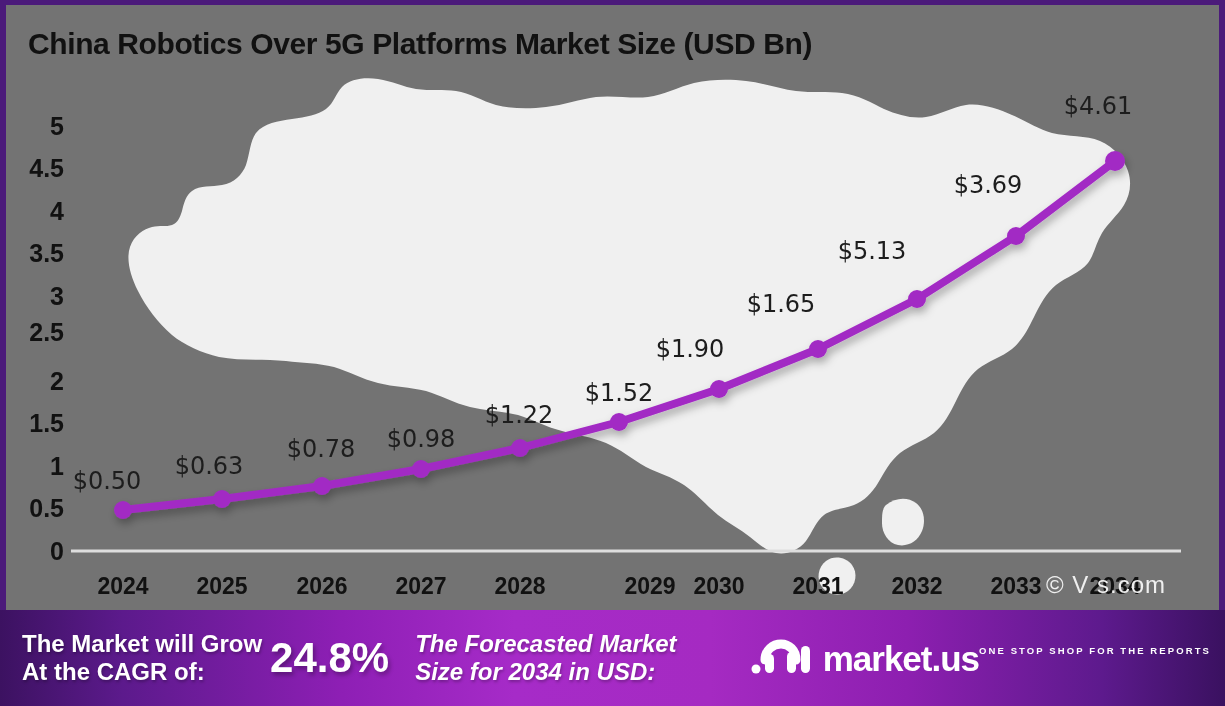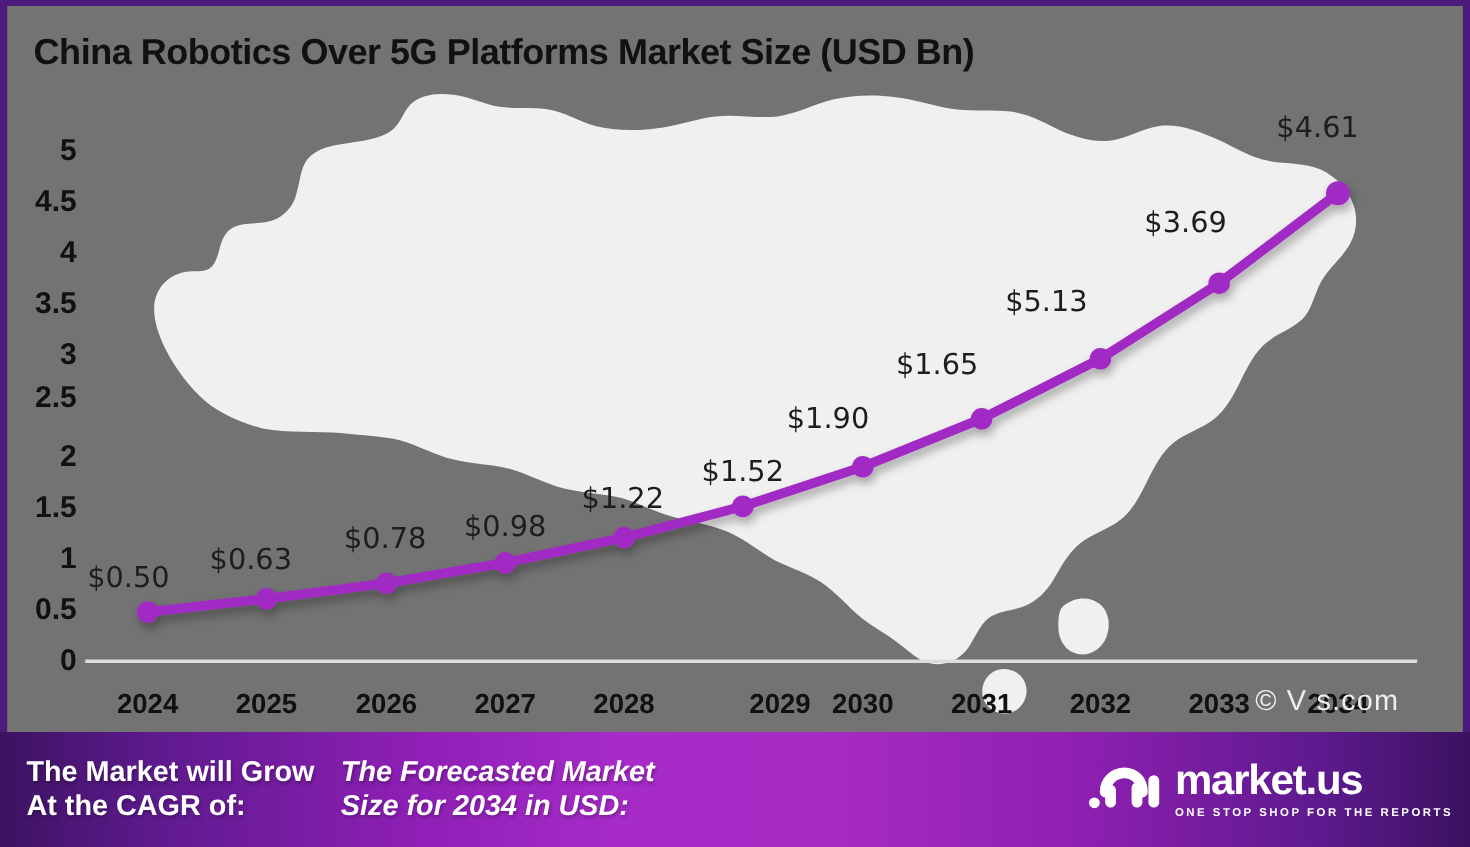--- a/index.html
+++ b/index.html
@@ -140,32 +140,32 @@
     text-shadow: 1px 2px 3px rgba(0,0,0,0.28);
     white-space: nowrap;
   }
   .bn-value {
     color: #ffffff;
     font-size: 42px;
     font-weight: bold;
     text-shadow: 2px 3px 4px rgba(0,0,0,0.30);
     white-space: nowrap;
   }
-  #cagr-label { margin-right: 22px; }
+  #cagr-label { margin-right: 8px; }
   #cagr-value { margin-right: 26px; }
   #fc-label   { margin-right: 22px; font-style: italic; }
   #fc-value   { margin-right: 30px; }
 
   #logo {
     display: flex;
     align-items: center;
     margin-left: auto;
   }
   #logo-mark { margin-right: 10px; flex: 0 0 auto; }
-  #logo-words { display: flex; flex-direction: column; }
+  #logo-words { display: flex; flex-direction: row; }
   #logo-name {
     color: #ffffff;
     font-size: 35px;
     font-weight: bold;
     letter-spacing: -1px;
     line-height: 1;
     white-space: nowrap;
   }
   #logo-tag {
     color: #ffffff;
@@ -335,20 +335,21 @@
     <div id="watermark">© V s.com</div>
   </div>
 
   <div id="banner">
 
     <div id="cagr-label" class="bn-text">
       <div>The Market will Grow</div>
       <div>At the CAGR of:</div>
     </div>
 
+    <div id="cagr-value" class="bn-value">24.8%</div>
 
     <div id="fc-label" class="bn-text">
       <div>The Forecasted Market</div>
       <div>Size for 2034 in USD:</div>
     </div>
 
 
     <div id="logo">
       <svg id="logo-mark" width="62" height="40" viewBox="0 0 62 40">
         <circle cx="5" cy="31" r="4.5" fill="#ffffff"></circle>

